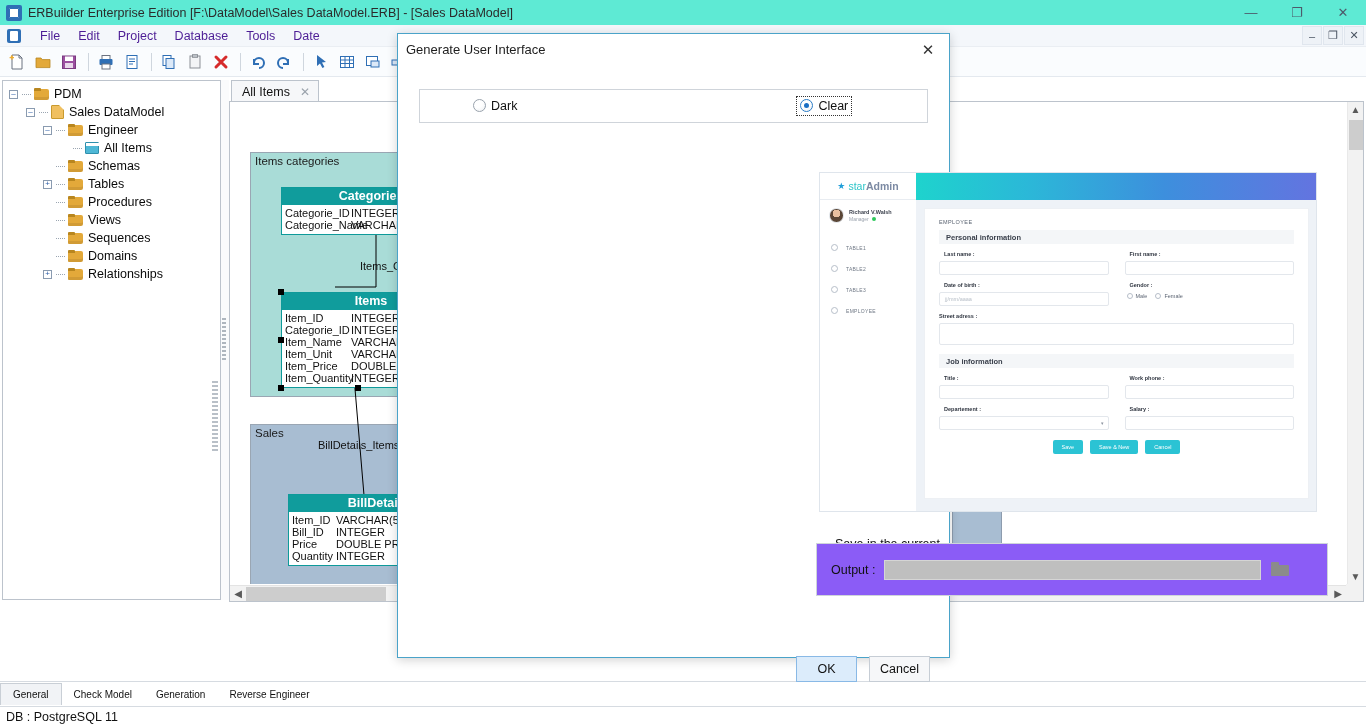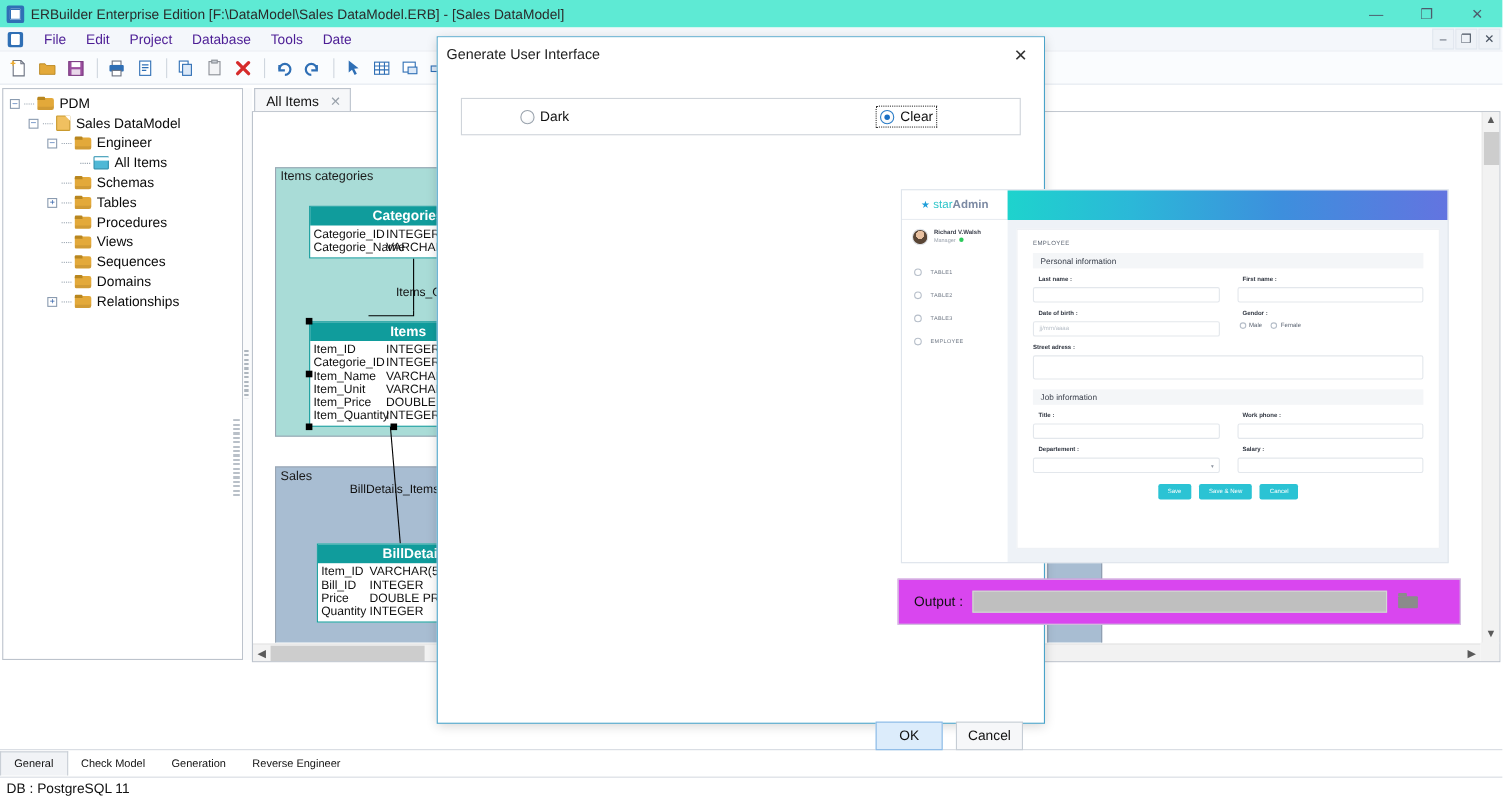--- a/index.html
+++ b/index.html
@@ -206,21 +206,21 @@
   }
   .dlg-close{
     position:absolute; right:4px; top:4px; width:34px; height:24px;
     display:flex; align-items:center; justify-content:center; color:#333; font-size:15px;
   }
 
   .themebox{
     position:absolute; left:21px; top:55px; width:509px; height:34px;
     border:1px solid #cfd4da; background:#fff; display:flex; align-items:center;
   }
-  .radio{ display:flex; align-items:center; font-size:12.5px; color:#111; }
+  .radio{ display:flex; font-size:12.5px; color:#111; }
   .radio .dot{
     width:13px; height:13px; border-radius:50%; border:1px solid #9aa3ad;
     background:radial-gradient(circle at 35% 30%, #fff 40%, #eceff2 100%);
     margin-right:5px; flex:none; position:relative;
   }
   .radio.sel .dot{ border-color:#2a7cc7; }
   .radio.sel .dot:after{
     content:""; position:absolute; left:3px; top:3px; width:5px; height:5px;
     border-radius:50%; background:#1a6fc4;
   }
@@ -262,21 +262,21 @@
     margin-right:8px; flex:none;
   }
   .pv-mi .lbl{ font-size:5px; color:#6f7885; letter-spacing:.3px; }
   .pv-content{
     position:absolute; left:104px; top:35px; right:7px; bottom:12px;
     background:#ffffff; border:1px solid #edf0f4;
   }
   .pv-entity{ font-size:5.5px; color:#5b6472; padding:10px 0 5px 14px; letter-spacing:.4px;}
   .pv-section{
     margin:0 14px; background:#f4f6f8; height:14px; display:flex; align-items:center;
-    padding-left:7px; font-size:7.5px; font-weight:normal; color:#3a404c;
+    padding-left:7px; font-size:7.5px; font-weight:bold; color:#3a404c;
   }
   .pv-grid{ display:flex; padding:0 14px; margin-top:7px; gap:16px; }
   .pv-col{ flex:1; }
   .pv-lab{ font-size:5.5px; font-weight:bold; color:#2f3540; margin-left:5px; }
   .pv-inp{
     height:14px; border:1px solid #e3e7ec; border-radius:2px; margin-top:4px;
     background:#fff; display:flex; align-items:center; padding-left:5px;
     font-size:5.5px; color:#b9c0c9;
   }
   .pv-inp.tall{ height:22px; }
@@ -299,22 +299,22 @@
   }
   .cbox{
     width:13px; height:13px; border:1px solid #6b7480; background:#fff;
     margin-right:3px; position:relative; flex:none;
   }
   .cbox:after{
     content:""; position:absolute; left:3px; top:1px; width:4px; height:8px;
     border:solid #1b1b1b; border-width:0 1.6px 1.6px 0; transform:rotate(42deg);
   }
   .outbox{
-    position:absolute; left:418px; top:492px; width:512px; height:42px;
-    border:1px solid #cfd4da; background:#d946ef; display:flex; align-items:center;
+    position:absolute; left:418px; top:509px; width:512px; height:53px;
+    border:1px solid #cfd4da; background:#8b5cf6; display:flex; align-items:center;
   }
   .outlabel{ margin-left:14px; font-size:12.5px; color:#111; }
   .outinput{
     margin-left:9px; width:377px; height:20px; background:#bfbfbf;
     border:1px solid #d5d5d5;
   }
   .folderbtn{
     margin-left:10px; width:20px; height:18px; position:relative;
   }
   .folderbtn:before{

